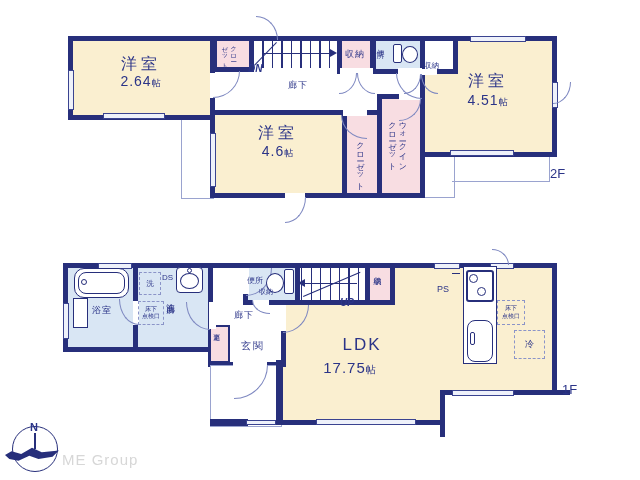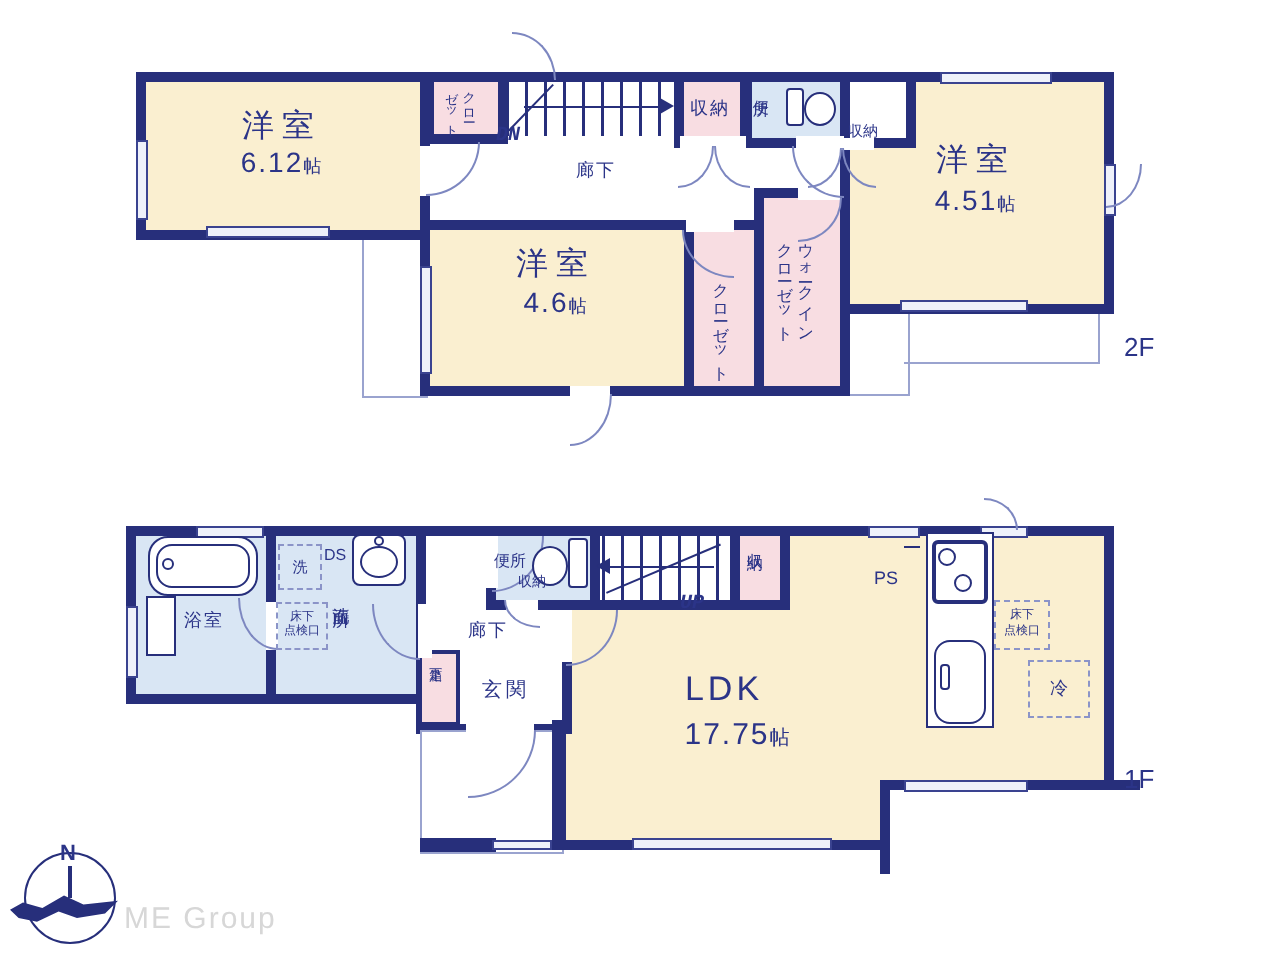--- a/index.html
+++ b/index.html
@@ -12,21 +12,21 @@
   .abs{position:absolute}
   .room{position:absolute;border:5px solid var(--wall)}
   .bg-room{background:var(--room)} .bg-wet{background:var(--wet)} .bg-closet{background:var(--closet)} .bg-white{background:#fff}
   .thin{position:absolute;border:1.5px solid var(--thin);background:transparent}
   .lbl{position:absolute;color:var(--txt);white-space:nowrap;line-height:1.15;letter-spacing:1px;font-size:9px}
   .c{transform:translateX(-50%)}
   .vlbl{writing-mode:vertical-rl;text-orientation:upright;letter-spacing:1px;line-height:1.05}
   .rname{font-size:16px;letter-spacing:4px}
   .rsize{font-size:14px;letter-spacing:1px}
   .unit{font-size:9px}
-  .stairdir{font-family:Liberation Mono, monospace;font-style:italic;font-weight:bold;font-size:10px;letter-spacing:0}
+  .stairdir{font-family:Liberation Sans, sans-serif;font-style:italic;font-weight:bold;font-size:10px;letter-spacing:0}
   .arc{position:absolute;border:0 solid var(--arc)}
   .arc.tr{border-width:1.4px 1.4px 0 0;border-radius:0 100% 0 0}
   .arc.br{border-width:0 1.4px 1.4px 0;border-radius:0 0 100% 0}
   .arc.bl{border-width:0 0 1.4px 1.4px;border-radius:0 0 0 100%}
   .win{position:absolute;background:var(--winbg);border:1px solid #3a4390}
   .gap{position:absolute;background:#fff}
   .dash{position:absolute;border:1px dashed #8b94c8;color:var(--txt);display:flex;align-items:center;justify-content:center;text-align:center}
   .stairsH{position:absolute;background:repeating-linear-gradient(to right,var(--wall) 0 1.4px,transparent 1.4px 9.5px)}
   .line{position:absolute;background:var(--wall)}
   .tri{position:absolute;width:0;height:0}
@@ -84,21 +84,21 @@
     <div class="arc bl" style="left:421px;top:74px;width:17px;height:20px"></div>
     <div class="arc bl" style="left:341px;top:115px;width:26px;height:24px"></div>
     <div class="arc br" style="left:399px;top:99px;width:22px;height:22px"></div>
     <div class="arc br" style="left:285px;top:197px;width:21px;height:26px"></div>
     <div class="arc br" style="left:553px;top:82px;width:18px;height:22px"></div>
 
     <div class="fix" style="left:393px;top:44px;width:9px;height:19px;border-radius:2px"></div>
     <div class="fix" style="left:402px;top:46px;width:16px;height:17px;border-radius:50%"></div>
 
     <div class="lbl rname c" style="left:141px;top:55px">洋室</div>
-    <div class="lbl rsize c" style="left:141px;top:73px"><span>6.12</span><span class="unit">帖</span></div>
+    <div class="lbl rsize c" style="left:141px;top:73px"><span>2.64</span><span class="unit">帖</span></div>
 
     <div class="flex-cols" style="left:221px;top:41px;font-size:6.5px">
       <span class="vlbl">ゼット</span>
       <span class="vlbl">クロー</span>
     </div>
 
     <div class="lbl stairdir" style="left:248px;top:63px">DN</div>
     <div class="lbl" style="left:288px;top:80px">廊下</div>
     <div class="lbl" style="left:345px;top:49px">収納</div>
     <div class="lbl vlbl" style="left:375px;top:43px;font-size:8px">便所</div>
@@ -110,21 +110,21 @@
     <div class="lbl rname c" style="left:278px;top:124px">洋室</div>
     <div class="lbl rsize c" style="left:278px;top:143px"><span>4.6</span><span class="unit">帖</span></div>
 
     <div class="lbl vlbl" style="left:355px;top:136px;font-size:8px">クローゼット</div>
 
     <div class="flex-cols" style="left:387px;top:116px;font-size:8px">
       <span class="vlbl">クローゼット</span>
       <span class="vlbl">ウォークイン</span>
     </div>
 
-    <div class="lbl" style="left:562px;top:167px;font-size:13px;letter-spacing:0">2F</div>
+    <div class="lbl" style="left:550px;top:167px;font-size:13px;letter-spacing:0">2F</div>
   </div>
 
   <div>
 
     <div class="room bg-room" style="left:243px;top:263px;width:314px;height:162px"></div>
 
     <div class="abs" style="left:440px;top:390px;width:130px;height:47px;background:#fff;border-top:5px solid var(--wall);border-left:5px solid var(--wall)"></div>
 
     <div class="room bg-wet" style="left:63px;top:263px;width:75px;height:89px"></div>
     <div class="room bg-wet" style="left:133px;top:263px;width:82px;height:89px"></div>
@@ -207,21 +207,21 @@
     <div class="lbl vlbl" style="left:213px;top:329px;font-size:6.5px;letter-spacing:0">下足箱</div>
     <div class="lbl" style="left:234px;top:310px">廊下</div>
     <div class="lbl" style="left:241px;top:340px;font-size:10px;letter-spacing:2px">玄関</div>
     <div class="lbl" style="left:247px;top:276px;font-size:8px;letter-spacing:0">便所</div>
     <div class="lbl" style="left:259px;top:288px;font-size:7px;letter-spacing:0">収納</div>
     <div class="lbl vlbl" style="left:372px;top:270px;font-size:8px">収納</div>
     <div class="lbl stairdir" style="left:340px;top:297px">UP</div>
     <div class="lbl" style="left:437px;top:284px;letter-spacing:0">PS</div>
 
     <div class="lbl c" style="left:362px;top:335px;font-size:17px;letter-spacing:2px">LDK</div>
-    <div class="lbl c" style="left:369px;top:359px;font-size:15px;letter-spacing:1px"><span>17.75</span><span style="font-size:10px">帖</span></div>
+    <div class="lbl c" style="left:350px;top:359px;font-size:15px;letter-spacing:1px"><span>17.75</span><span style="font-size:10px">帖</span></div>
 
     <div class="lbl" style="left:562px;top:383px;font-size:13px;letter-spacing:0">1F</div>
   </div>
 
   <div>
     <div class="abs" style="left:12px;top:426px;width:46px;height:46px;border:1.5px solid var(--wall);border-radius:50%"></div>
     <div class="lbl" style="left:30px;top:421px;font-size:11px;font-weight:bold;letter-spacing:0">N</div>
     <div class="line" style="left:34px;top:433px;width:1.5px;height:16px"></div>
     <div class="abs" style="left:5px;top:445px;width:54px;height:18px;background:var(--wall);clip-path:polygon(0% 55%,12% 35%,30% 50%,50% 15%,68% 40%,100% 30%,88% 65%,62% 78%,45% 60%,25% 88%,8% 78%)"></div>
     <div class="lbl" style="left:62px;top:451px;font-size:15px;color:var(--logo);letter-spacing:1px">ME Group</div>

